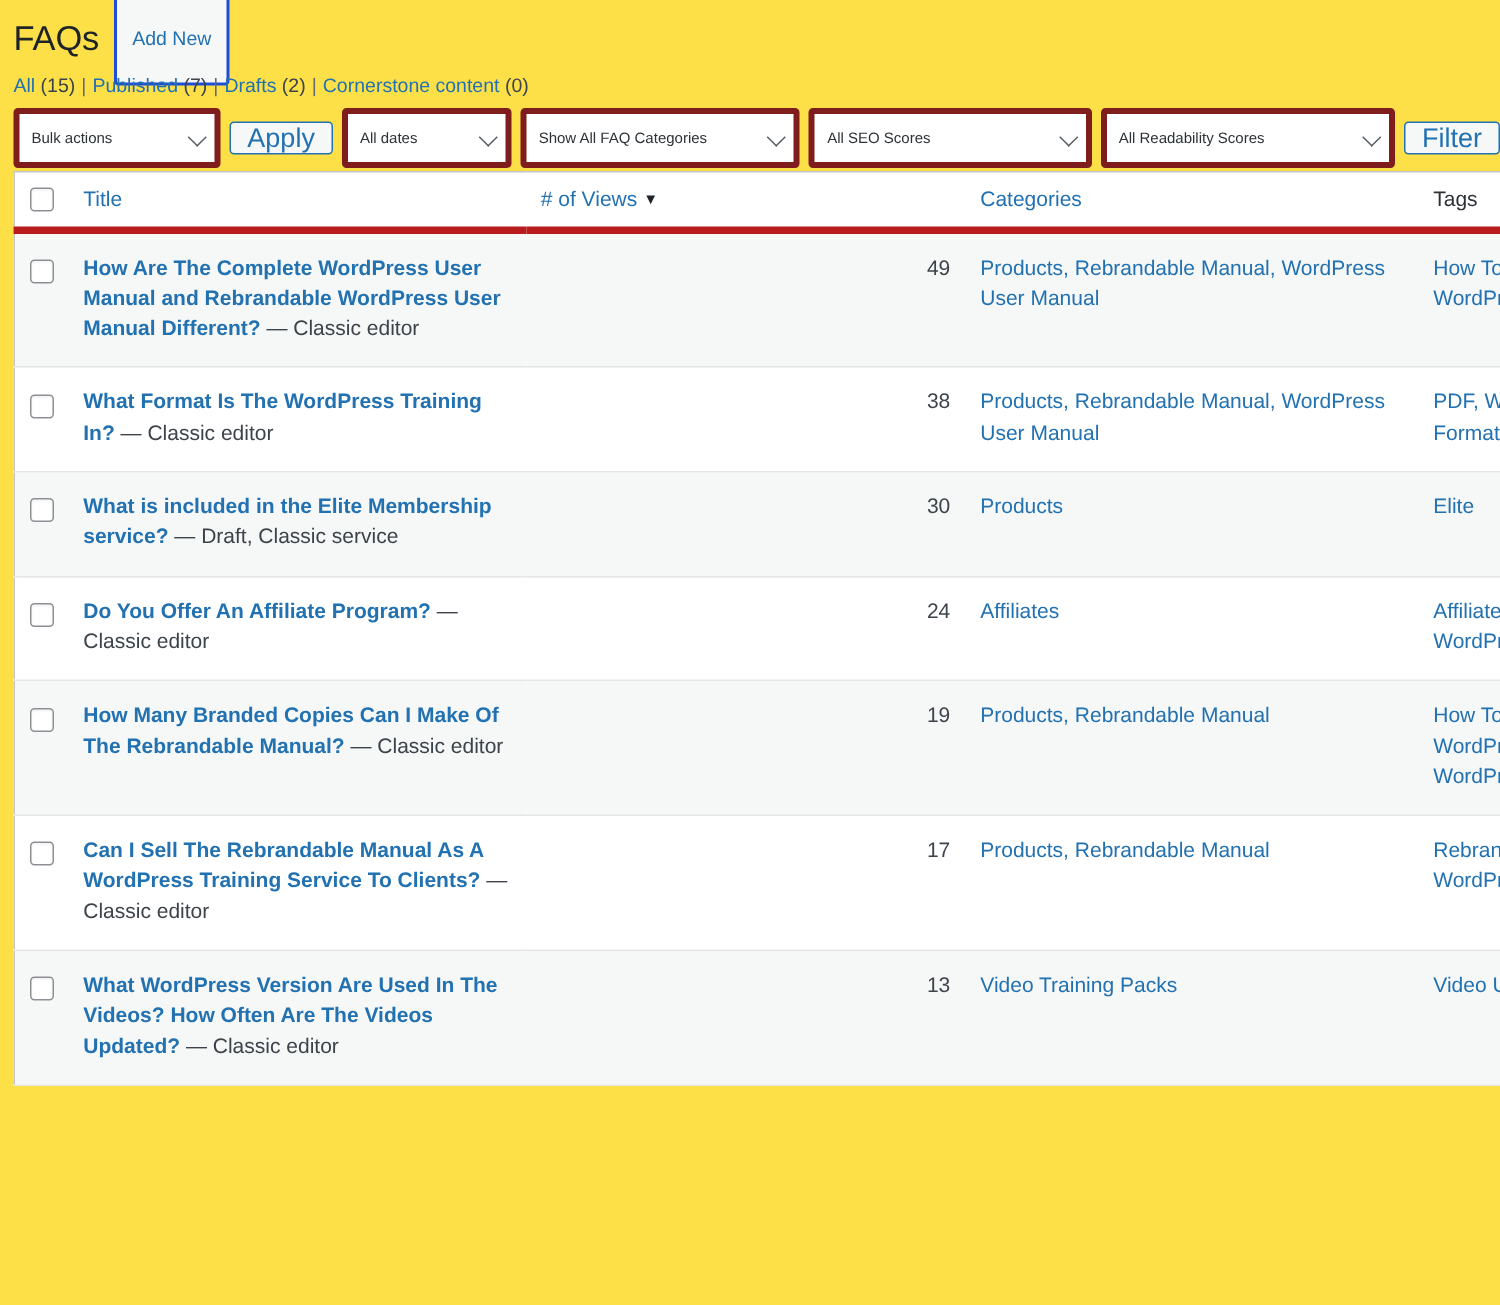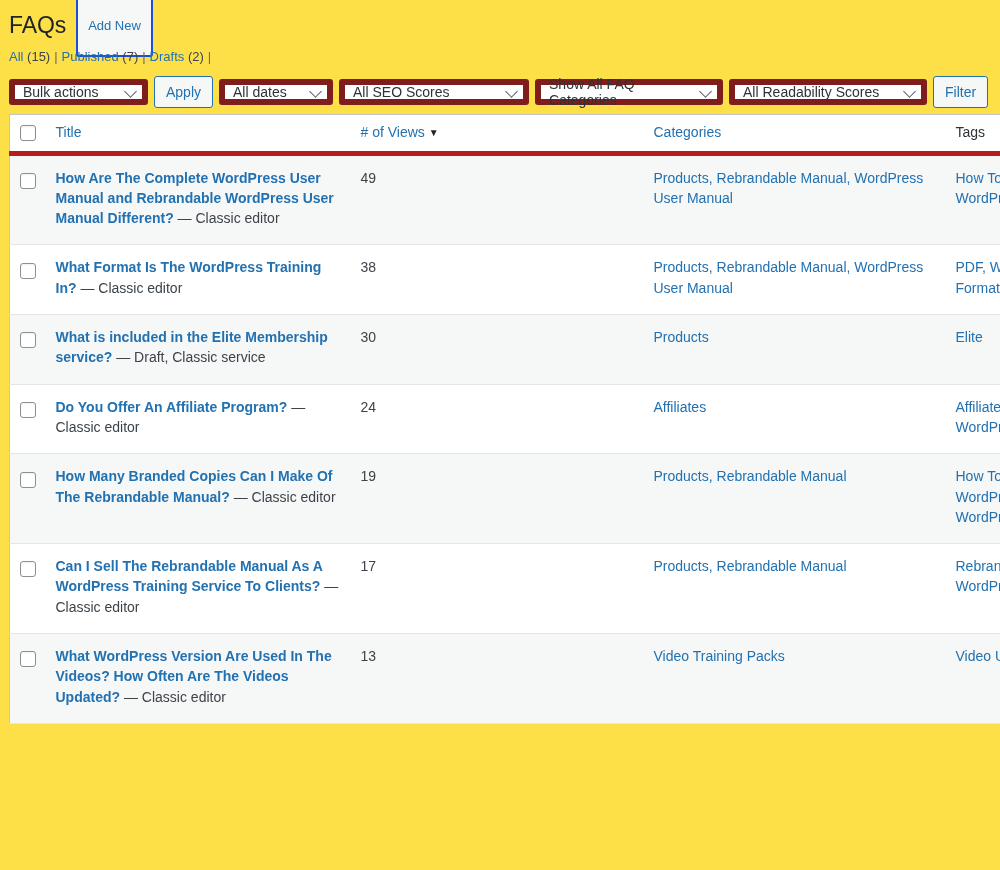--- a/index.html
+++ b/index.html
@@ -74,26 +74,26 @@
     display: flex;
     align-items: center;
     gap: 6px;
     padding: 6px 0 6px 9px;
     height: 44px;
   }
   .sel {
     position: relative;
     display: inline-flex;
     align-items: center;
-    height: 26px;
-    border: 6px solid #7f1d1d;
+    height: 40px;
+    border: 4px solid #7f1d1d;
     border-radius: 3px;
     background: #fff;
     color: #2c3338;
-    font-size: 14px;
+    font-size: 10px;
     padding: 0 26px 0 8px;
     min-width: 0;
     cursor: pointer;
     box-shadow: 0 0 0 transparent;
   }
   .sel .caret {
     position: absolute;
     right: 7px;
     top: 50%;
     width: 9px; height: 9px;
@@ -105,27 +105,27 @@
   }
   .sel-bulk { width: 139px; }
   .sel-dates { width: 114px; }
   .sel-cats { width: 188px; }
   .sel-seo { width: 190px; }
   .sel-read { width: 198px; text-align: center; }
 
   .btn-secondary {
     display: inline-flex;
     align-items: center;
-    height: 32px;
+    height: 22px;
     padding: 0 11px;
     border: 1px solid #2271b1;
     border-radius: 3px;
     background: #f6f7f7;
     color: #2271b1;
-    font-size: 14px;
+    font-size: 18px;
     cursor: pointer;
     white-space: nowrap;
   }
 
   
   .wp-list-table {
     width: 1148px;
     border-collapse: collapse;
     background: #fff;
     border: 1px solid #c3c4c7;
@@ -154,21 +154,21 @@
   .col-plain { color: #2c3338; margin-top: 28px; }
   .sort-arrow {
     font-size: 10px;
     color: #1d2327;
     padding-left: 4px;
     vertical-align: 1px;
   }
 
   th.cb, td.cb { width: 36px; padding-left: 13px; padding-right: 0; }
   th.col-title, td.col-title { width: 305px; }
-  th.col-views, td.col-views { width: 293px; }
+  th.col-views, td.col-views { width: 293px; text-align: right; }
   th.col-categories, td.col-categories { width: 302px; }
   th.col-tags, td.col-tags { width: 212px; }
 
   .cbox {
     display: inline-block;
     width: 16px; height: 16px;
     border: 1px solid #8c8f94;
     border-radius: 3px;
     background: #fff;
     vertical-align: middle;
@@ -218,38 +218,42 @@
     <li>
       <a>Published</a>
       <span class="count">(7)</span>
     </li>
     <li class="sep">|</li>
     <li>
       <a>Drafts</a>
       <span class="count">(2)</span>
     </li>
     <li class="sep">|</li>
+    <li>
+      <a>Cornerstone content</a>
+      <span class="count">(0)</span>
+    </li>
   </ul>
 
   <div class="tablenav">
     <div class="sel sel-bulk">
       <span>Bulk actions</span>
       <span class="caret"></span>
     </div>
     <div class="btn-secondary">Apply</div>
     <div class="sel sel-dates">
       <span>All dates</span>
       <span class="caret"></span>
     </div>
+    <div class="sel sel-cats">
+      <span>Show All FAQ Categories</span>
+      <span class="caret"></span>
+    </div>
     <div class="sel sel-seo">
       <span>All SEO Scores</span>
-      <span class="caret"></span>
-    </div>
-    <div class="sel sel-cats">
-      <span>Show All FAQ Categories</span>
       <span class="caret"></span>
     </div>
     <div class="sel sel-read">
       <span>All Readability Scores</span>
       <span class="caret"></span>
     </div>
     <div class="btn-secondary">Filter</div>
   </div>
 
   <table class="wp-list-table">

